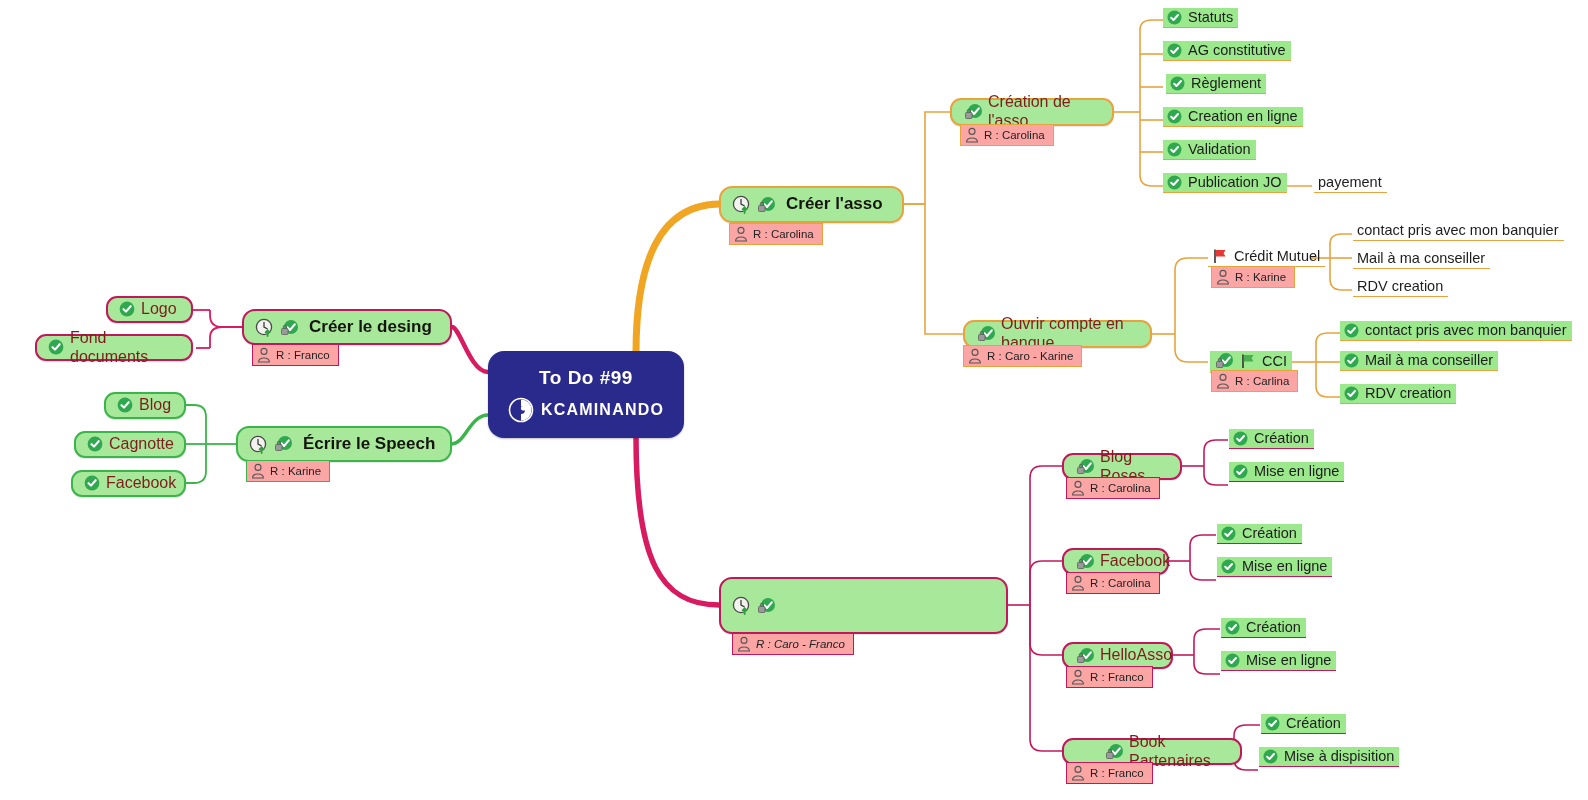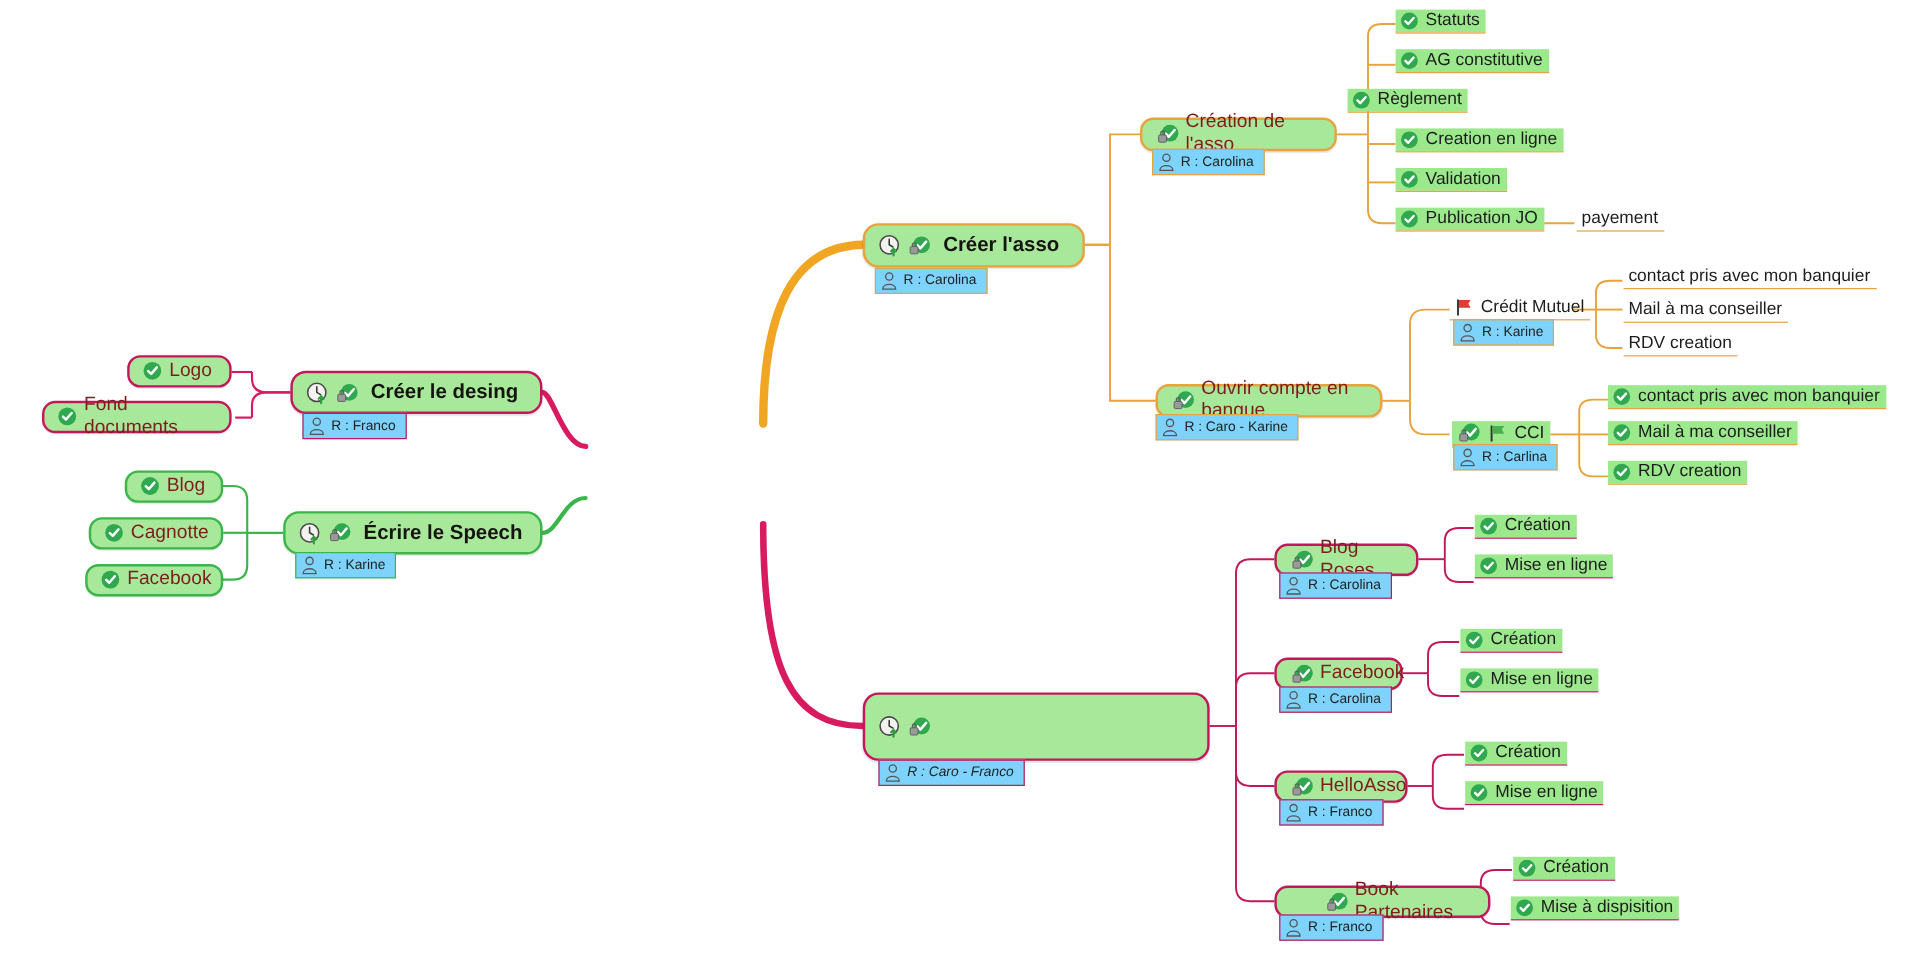--- a/index.html
+++ b/index.html
@@ -25,21 +25,21 @@
         display:flex;align-items:center;gap:5px;padding:6px 14px 6px 11px;
         box-shadow:0 1px 1px rgba(0,0,0,.10);}
   .node.main{border-radius:13px;}
   .node .label{font-size:16px;color:#7f1d1d;white-space:pre-line;line-height:1.18;}
   .node.main .label{font-weight:bold;font-size:17px;color:#15150f;margin-left:5px;}
   .node.orange{border-color:#e8a33d;}
   .node.crimson{border-color:#c2185b;}
   .node.green{border-color:#3bb54a;text-align:center;}
 
   
-  .res{position:absolute;box-sizing:border-box;background:#7dd3fc;
+  .res{position:absolute;box-sizing:border-box;background:#fca5a5;
        border:1.5px solid #e8a33d;display:flex;align-items:center;gap:5px;
        padding:2px 8px 2px 4px;height:22px;}
   .res.orange{border-color:#e8a33d;}
   .res.crimson{border-color:#c2185b;}
   .res.green{border-color:#3bb54a;}
   .res .rtxt{font-size:11.5px;color:#222;white-space:nowrap;}
 
   
   .leaf{position:absolute;box-sizing:border-box;display:flex;align-items:center;gap:6px;
         padding:1px 5px 2px 4px;white-space:nowrap;}
@@ -125,20 +125,34 @@
 
     <path d="M1173,655 L1194,655" fill="none" stroke="#c2185b" stroke-width="1.6"></path>
     <path d="M1194,655 L1194,640 Q1194,629 1206,629 L1220,629" fill="none" stroke="#c2185b" stroke-width="1.6"></path>
     <path d="M1194,655 L1194,663 Q1194,674 1206,674 L1220,674" fill="none" stroke="#c2185b" stroke-width="1.6"></path>
 
     <path d="M1214,751 L1234,751" fill="none" stroke="#c2185b" stroke-width="1.6"></path>
     <path d="M1234,751 L1234,736 Q1234,725 1246,725 L1260,725" fill="none" stroke="#c2185b" stroke-width="1.6"></path>
     <path d="M1234,751 L1234,759 Q1234,770 1246,770 L1258,770" fill="none" stroke="#c2185b" stroke-width="1.6"></path>
   </svg>
 
+  <div class="central" style="left:488px;top:351px;width:196px;height:87px;">
+    <div class="ttl">To Do #99</div>
+    <div class="brand">
+      <span class="klogo ico">
+        <svg viewBox="0 0 26 26" width="26" height="26">
+          <circle cx="13" cy="13" r="11.5" fill="none" stroke="#ffffff" stroke-width="1.6"></circle>
+          <path d="M13,2.5 a10.5,10.5 0 0 1 0,21 z" fill="#ffffff"></path>
+          <circle cx="13" cy="13" r="4" fill="#2a2a8c"></circle>
+          <circle cx="15.5" cy="11" r="2.6" fill="#ffffff"></circle>
+        </svg>
+      </span>
+      <span class="brandtxt">KCAMINANDO</span>
+    </div>
+  </div>
 
   <div class="node main orange" style="left:719px;top:186px;width:185px;height:37px;">
     <span class="ico ico-clock">
       <svg viewBox="0 0 19 19" width="19" height="19">
         <circle cx="9" cy="9" r="7.6" fill="#f2f2ee" stroke="#4a4a4a" stroke-width="1.3"></circle>
         <path d="M9,4.4 L9,9 L12.2,10.8" fill="none" stroke="#3a3a3a" stroke-width="1.3" stroke-linecap="round"></path>
         <path d="M12.6,18 L12.6,12.5 M10.6,14.3 L12.6,12.3 L14.6,14.3" stroke="#2f9e3f" stroke-width="1.8" fill="none" stroke-linecap="round"></path>
       </svg>
     </span>
     <span class="ico ico-lockcheck">
@@ -195,21 +209,21 @@
   <div class="leaf hl" style="left:1163px;top:41px;">
     <span class="ico ico-check">
         <svg viewBox="0 0 15 15" width="15" height="15">
           <circle cx="7.5" cy="7.5" r="7" fill="#2fa84f"></circle>
           <path d="M4.2,7.7 L6.5,10 L11,5" fill="none" stroke="#fff" stroke-width="2" stroke-linecap="round" stroke-linejoin="round"></path>
         </svg>
       </span>
     <span class="ltxt">AG constitutive</span>
     <i class="ul"></i>
   </div>
-  <div class="leaf hl" style="left:1123px;top:74px;">
+  <div class="leaf hl" style="left:1166px;top:74px;">
     <span class="ico ico-check">
         <svg viewBox="0 0 15 15" width="15" height="15">
           <circle cx="7.5" cy="7.5" r="7" fill="#2fa84f"></circle>
           <path d="M4.2,7.7 L6.5,10 L11,5" fill="none" stroke="#fff" stroke-width="2" stroke-linecap="round" stroke-linejoin="round"></path>
         </svg>
       </span>
     <span class="ltxt">Règlement</span>
     <i class="ul"></i>
   </div>
   <div class="leaf hl" style="left:1163px;top:107px;">

